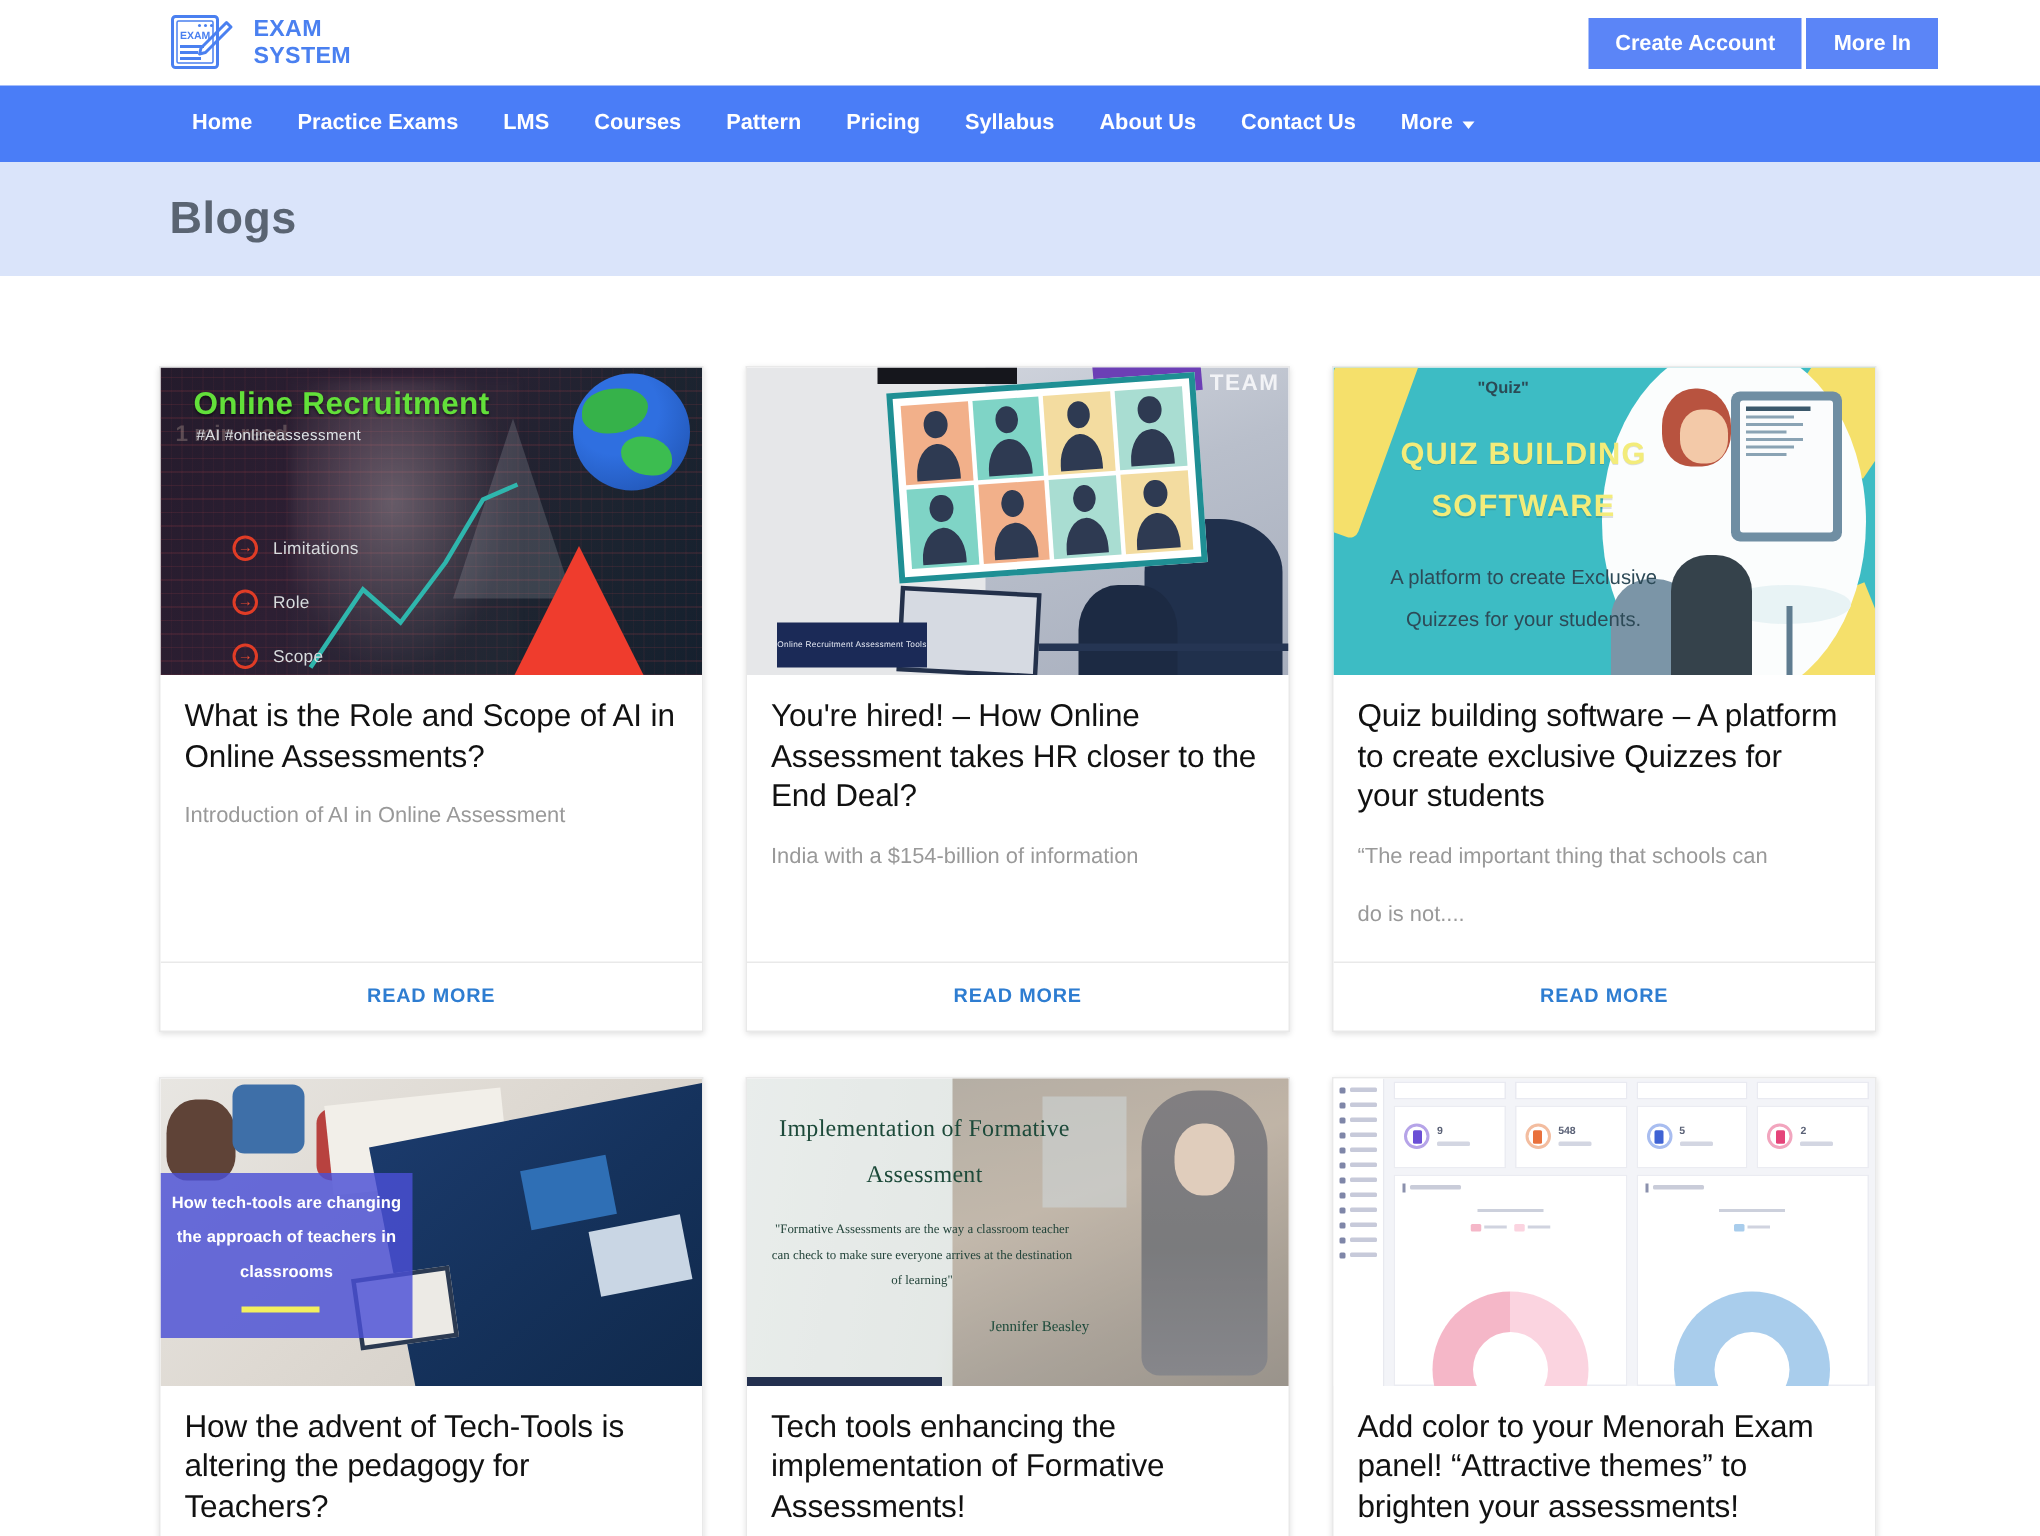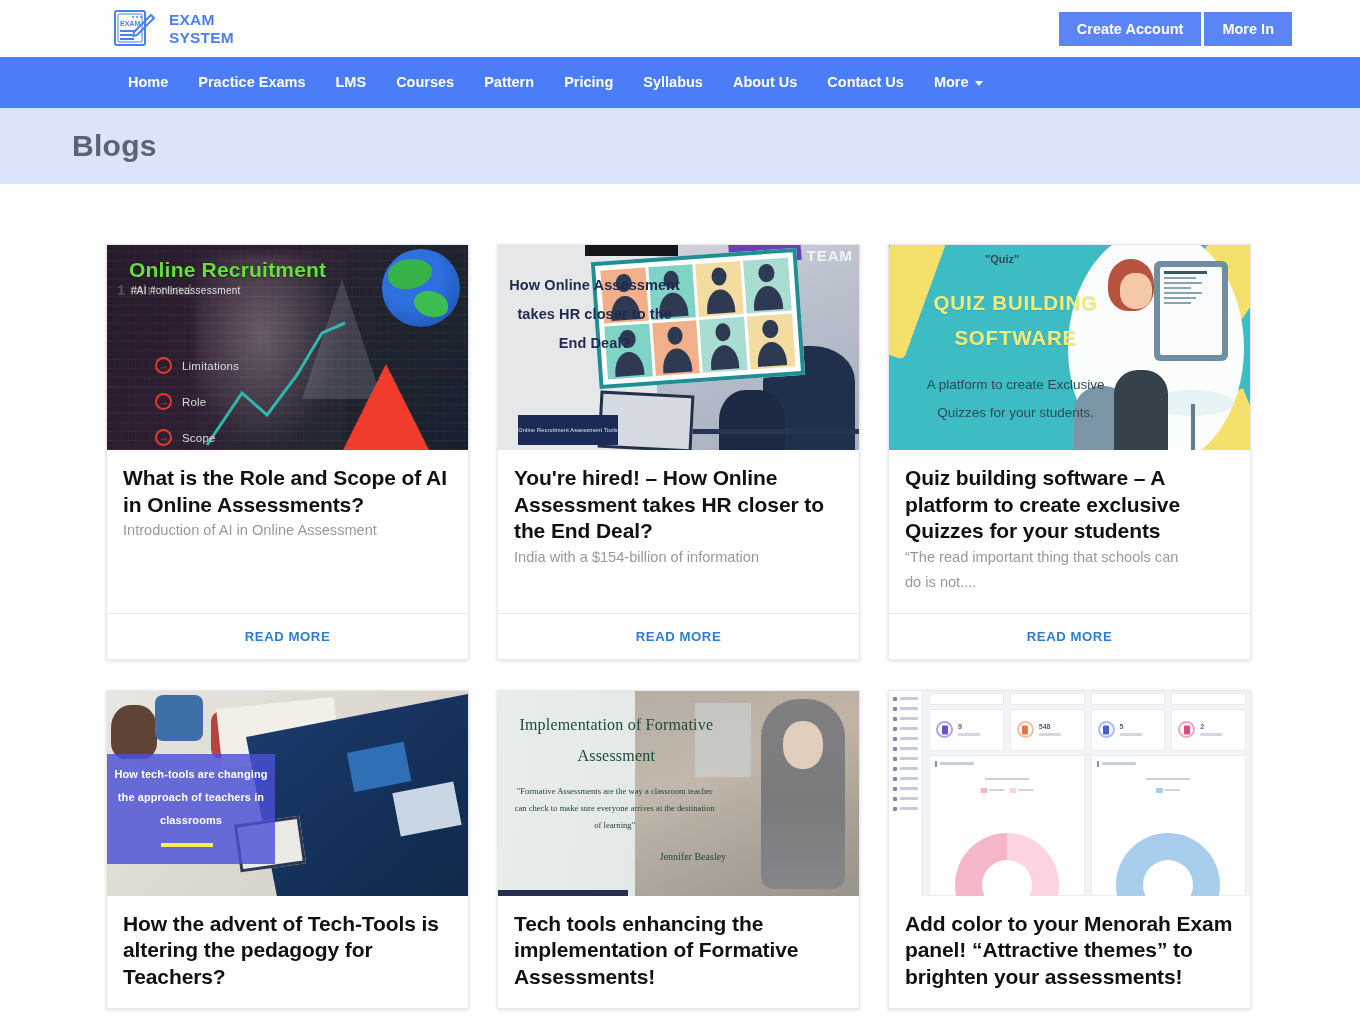--- a/index.html
+++ b/index.html
@@ -69,21 +69,21 @@
     display: inline-block;
     margin-top: 2px;
   }
 
   
   .banner {
     background: #dae4fa;
     height: 76px;
     display: flex;
     align-items: center;
-    padding-left: 72px;
+    padding-left: 113px;
   }
   .banner h1 {
     font-size: 30px;
     font-weight: bold;
     color: #5a6472;
     letter-spacing: .3px;
   }
 
   
   .content { padding: 60px 0 0 0; }
@@ -106,25 +106,26 @@
   .card-thumb {
     height: 205px;
     position: relative;
     overflow: hidden;
     flex: none;
   }
   .card-body { padding: 15px 16px 18px 16px; flex: 1 1 auto; }
   .card-title {
     font-size: 21px;
     line-height: 26.5px;
-    font-weight: bold;
+    font-weight: normal;
     color: #111111;
     letter-spacing: -.1px;
   }
   .card-excerpt {
+    margin-top: 14px;
     font-size: 14.6px;
     line-height: 25px;
     color: #999999;
   }
   .card-foot {
     border-top: 1px solid #e9e9e9;
     text-align: center;
     padding: 13px 0 14px 0;
     flex: none;
   }
@@ -568,21 +569,20 @@
           <div class="monitor">
             <div class="cellA"></div>
             <div class="cellB"></div>
             <div class="cellC"></div>
             <div class="cellD"></div>
             <div class="cellB"></div>
             <div class="cellA"></div>
             <div class="cellD"></div>
             <div class="cellC"></div>
           </div>
-          <div class="t2head">How Online Assessment takes HR closer to the End Deal?</div>
           <div class="badge">Online Recruitment Assessment Tools</div>
         </div>
       </div>
       <div class="card-body">
         <h2 class="card-title">You're hired! – How Online Assessment takes HR closer to the End Deal?</h2>
         <p class="card-excerpt">India with a $154-billion of information</p>
       </div>
       <div class="card-foot">
         <a class="read-more">READ MORE</a>
       </div>

